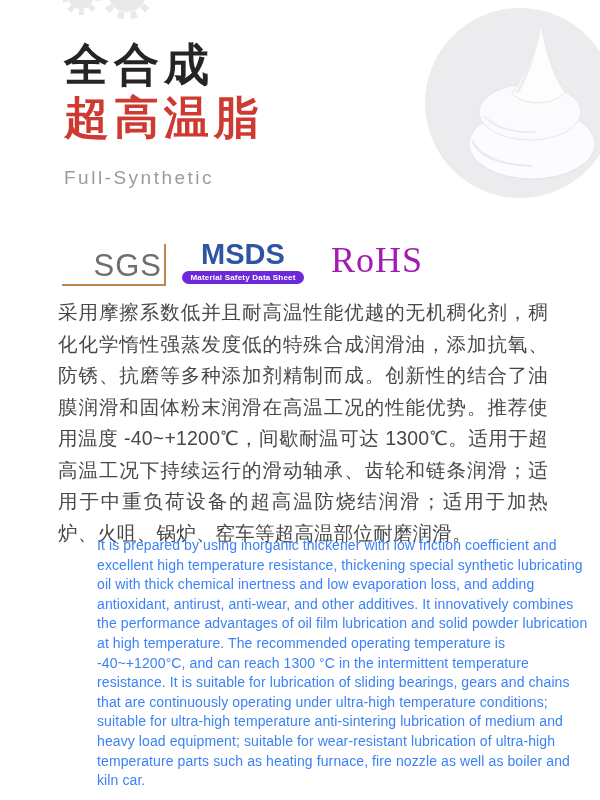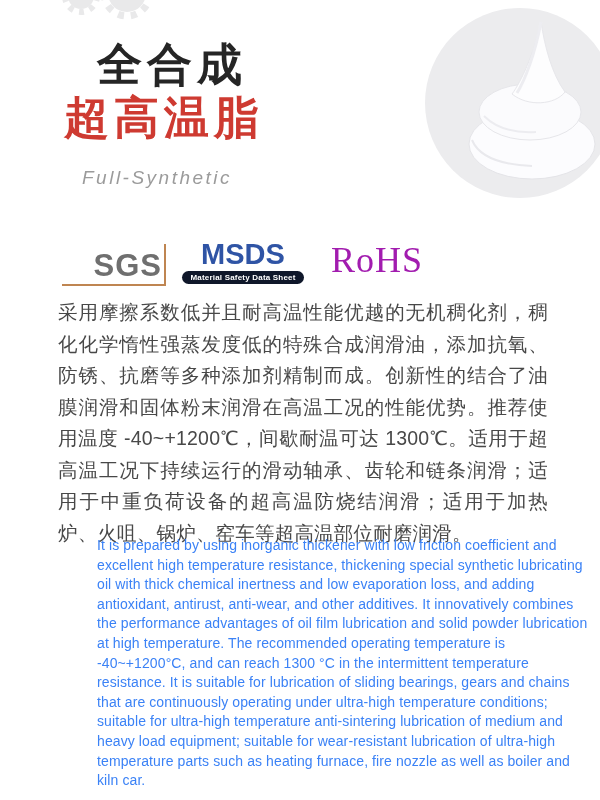--- a/index.html
+++ b/index.html
@@ -13,40 +13,40 @@
 
   
   .product-circle {
     position:absolute; left:425px; top:8px; width:190px; height:190px;
     border-radius:50%; background:#ececee;
   }
   .grease-svg { position:absolute; left:462px; top:20px; width:140px; height:162px; }
 
   
   .title-cn { position:absolute; left:64px; font-weight:bold; letter-spacing:5px; line-height:1; }
-  .title-cn.l1 { top:42px;  font-size:45px; color:#252525;margin-left:33px; }
+  .title-cn.l1 { top:42px;  font-size:45px; color:#252525; }
   .title-cn.l2 { top:95px;  font-size:45px; color:#ce3a31; }
   .subtitle-en {
-    position:absolute; left:64px; top:163px; font-size:19px; font-style:italic;
-    color:#9b9b9b; letter-spacing:2.5px; line-height:30px; white-space:nowrap;margin-left:18px;
+    position:absolute; left:64px; top:163px; font-size:19px; 
+    color:#9b9b9b; letter-spacing:2.5px; line-height:30px; white-space:nowrap;
   }
 
   
   .certs { position:absolute; left:60px; top:236px; height:56px; }
   .cert-sgs { position:absolute; left:0; top:0; width:116px; height:54px; }
   .sgs-text {
-    position:absolute; right:14px; bottom:9px; font-size:31px; font-weight:700;
+    position:absolute; right:14px; bottom:9px; font-size:31px; font-weight:400;
     color:#6f6f6f; letter-spacing:1px; line-height:1;
   }
   .sgs-line-h { position:absolute; left:2px; right:10px; bottom:4px; height:2px; background:#bf8551; }
   .sgs-line-v { position:absolute; right:10px; top:8px; bottom:4px; width:2px; background:#bf8551; }
   .cert-msds { position:absolute; left:122px; top:4px; width:122px; text-align:center; }
   .msds-text { font-size:29px; font-weight:800; color:#2f54a5; line-height:1; letter-spacing:0; }
   .msds-bar {
-    margin-top:2px; background:#0f172a; color:#ffffff; font-size:8px; font-weight:bold;
+    margin-top:2px; background:#6d28d9; color:#ffffff; font-size:8px; font-weight:bold;
     border-radius:7px; padding:2px 3px; letter-spacing:0.2px; white-space:nowrap;
   }
   .cert-rohs {
     position:absolute; left:262px; top:6px; width:110px; text-align:center;
     font-family:"Liberation Serif", serif; font-size:36px; color:#a21caf;
     letter-spacing:1px; line-height:1;
   }
 
   
   .desc-cn {

